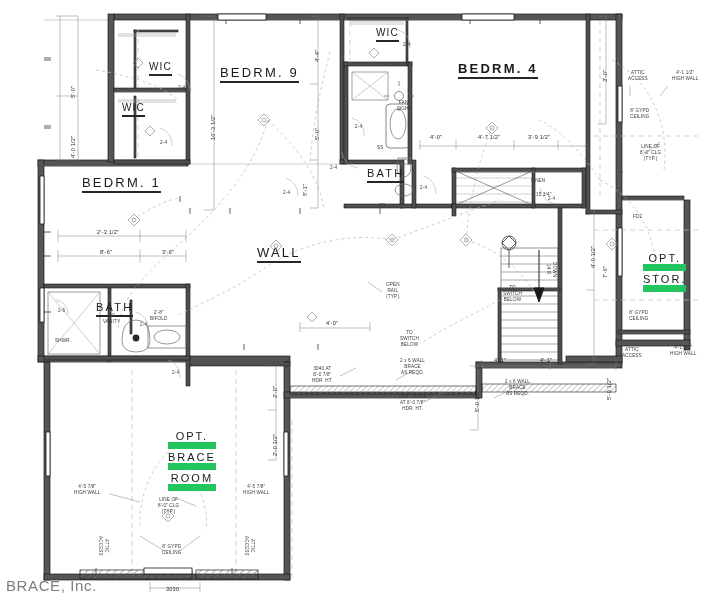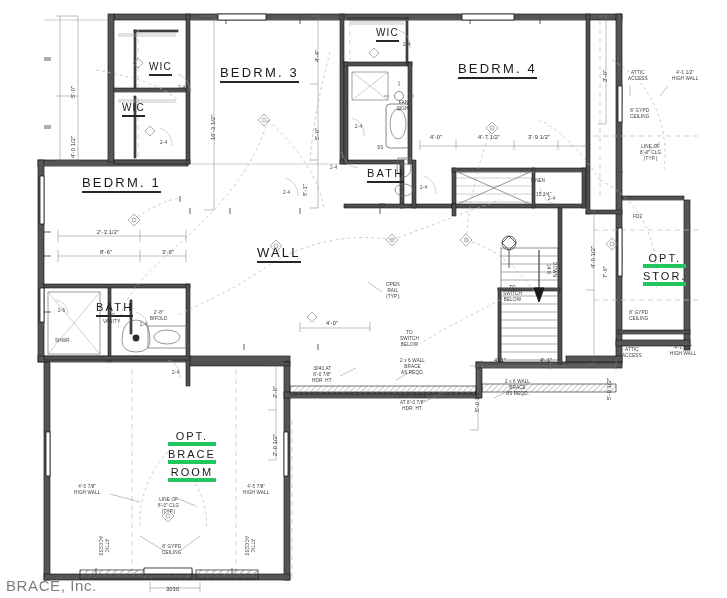--- a/index.html
+++ b/index.html
@@ -38,21 +38,21 @@
 
   .stacked {
     position: absolute;
     text-align: center;
     white-space: nowrap;
   }
   .stacked > div {
     font-size: 11px;
     letter-spacing: 2px;
     color: #1a1a1a;
-    border-bottom: 4px solid #22c55e;
+    border-bottom: 7px solid #22c55e;
     margin-bottom: 2px;
     padding-bottom: 0px;
     display: block;
   }
 
   .note {
     position: absolute;
     font-size: 4.6px;
     line-height: 1.35;
     color: #3a3a3a;
@@ -414,22 +414,22 @@
       <rect x="462" y="14" width="52" height="6"></rect>
       <rect x="618" y="228" width="4" height="48"></rect>
       <rect x="618" y="86" width="4" height="36"></rect>
       <rect x="144" y="568" width="48" height="6"></rect>
       <rect x="46" y="432" width="4" height="44"></rect>
       <rect x="284" y="432" width="4" height="44"></rect>
     </g>
   </svg>
 
   <div class="room-label big" style="left:82px;  top:176px;">BEDRM. 1</div>
-  <div class="room-label big" style="left:220px; top:66px;">BEDRM. 3</div>
-  <div class="room-label big" style="left:458px; top:62px;">BEDRM. 4</div>
+  <div class="room-label big" style="left:220px; top:66px;">BEDRM. 9</div>
+  <div class="room-label big" style="left:458px; top:62px;font-weight:bold;">BEDRM. 4</div>
   <div class="room-label big" style="left:257px; top:246px;">WALL</div>
   <div class="room-label mid" style="left:367px; top:168px;">BATH</div>
   <div class="room-label mid" style="left:96px;  top:302px;">BATH</div>
   <div class="room-label small" style="left:149px; top:62px;">WIC</div>
   <div class="room-label small" style="left:122px; top:103px;">WIC</div>
   <div class="room-label small" style="left:376px; top:28px;">WIC</div>
   <div class="note" style="left:531px; top:178px;">LINEN</div>
 
   <div class="stacked" style="left:643px; top:252px;">
     <div>OPT.</div>

